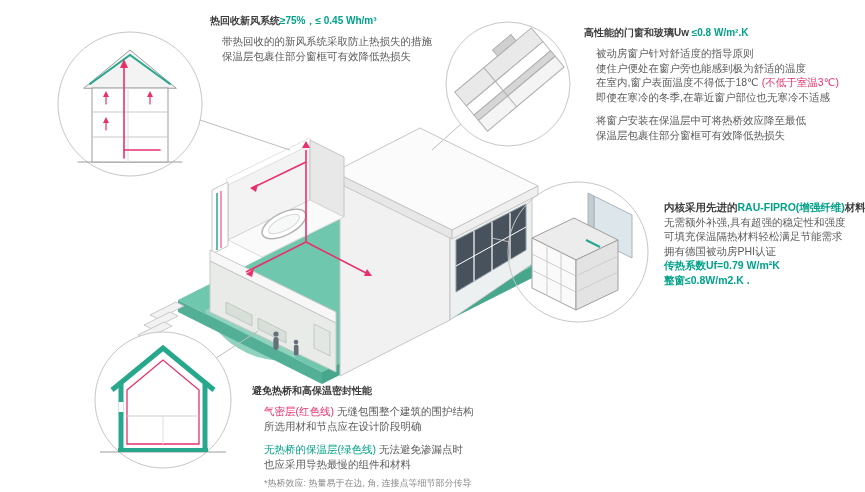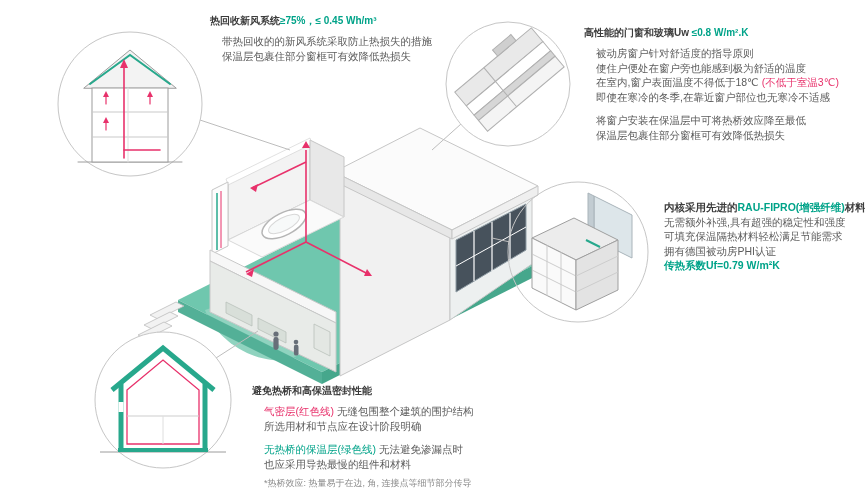--- a/index.html
+++ b/index.html
@@ -187,20 +187,21 @@
     </div>
   </div>
 
   <div class="txt" style="left:652px;top:200px;width:212px">
     <div class="body" style="margin-top:0">
       <div><span class="lead">内核采用先进的</span><span class="green bold">RAU-FIPRO(增强纤维)</span><span class="lead">材料</span></div>
       <div>无需额外补强,具有超强的稳定性和强度</div>
       <div>可填充保温隔热材料轻松满足节能需求</div>
       <div>拥有德国被动房PHI认证</div>
       <div class="green bold">传热系数Uf=0.79 W/m²K</div>
+      <div class="green bold">整窗≤0.8W/m2.K .</div>
     </div>
   </div>
 
   <div class="txt" style="left:252px;top:384px;width:320px">
     <div class="title">避免热桥和高保温密封性能</div>
     <div class="body">
       <div><span class="red">气密层(红色线)</span><span> 无缝包围整个建筑的围护结构</span></div>
       <div>所选用材和节点应在设计阶段明确</div>
       <div class="spacer"></div>
       <div><span class="green">无热桥的保温层(绿色线)</span><span> 无法避免渗漏点时</span></div>

